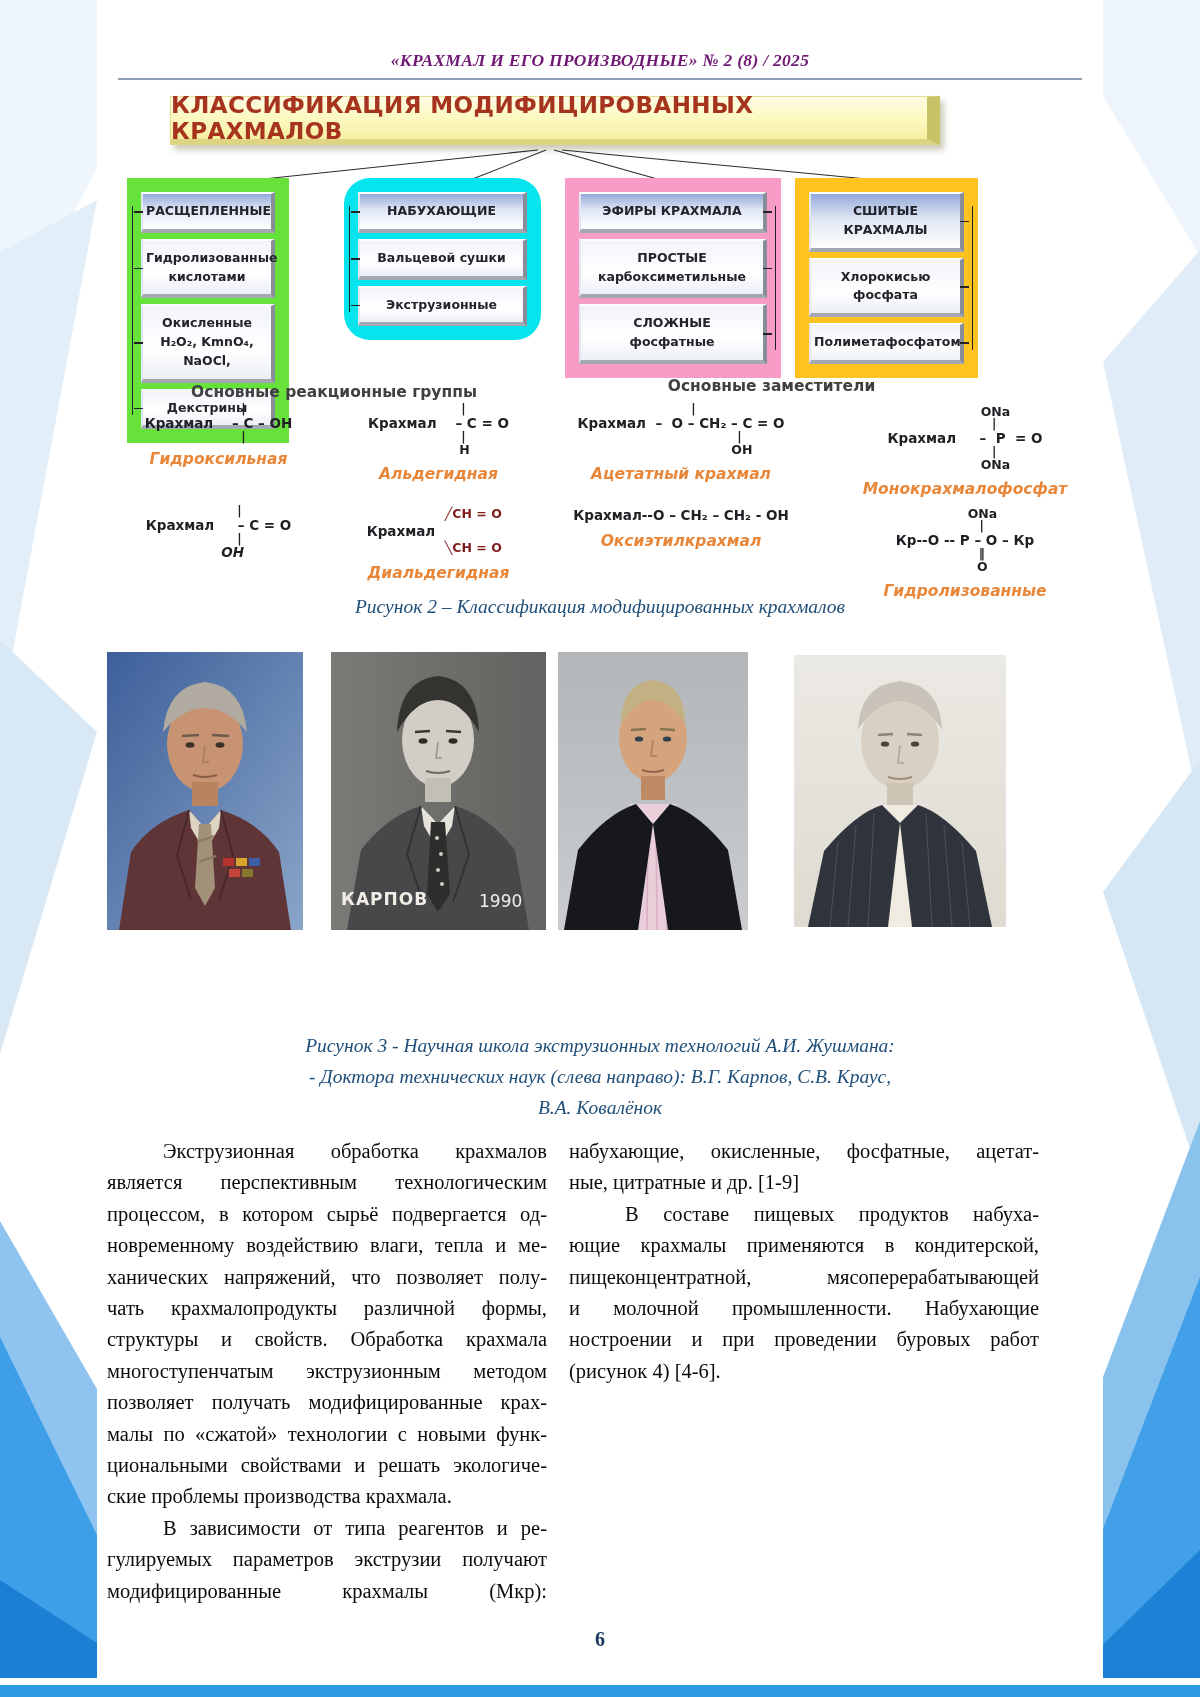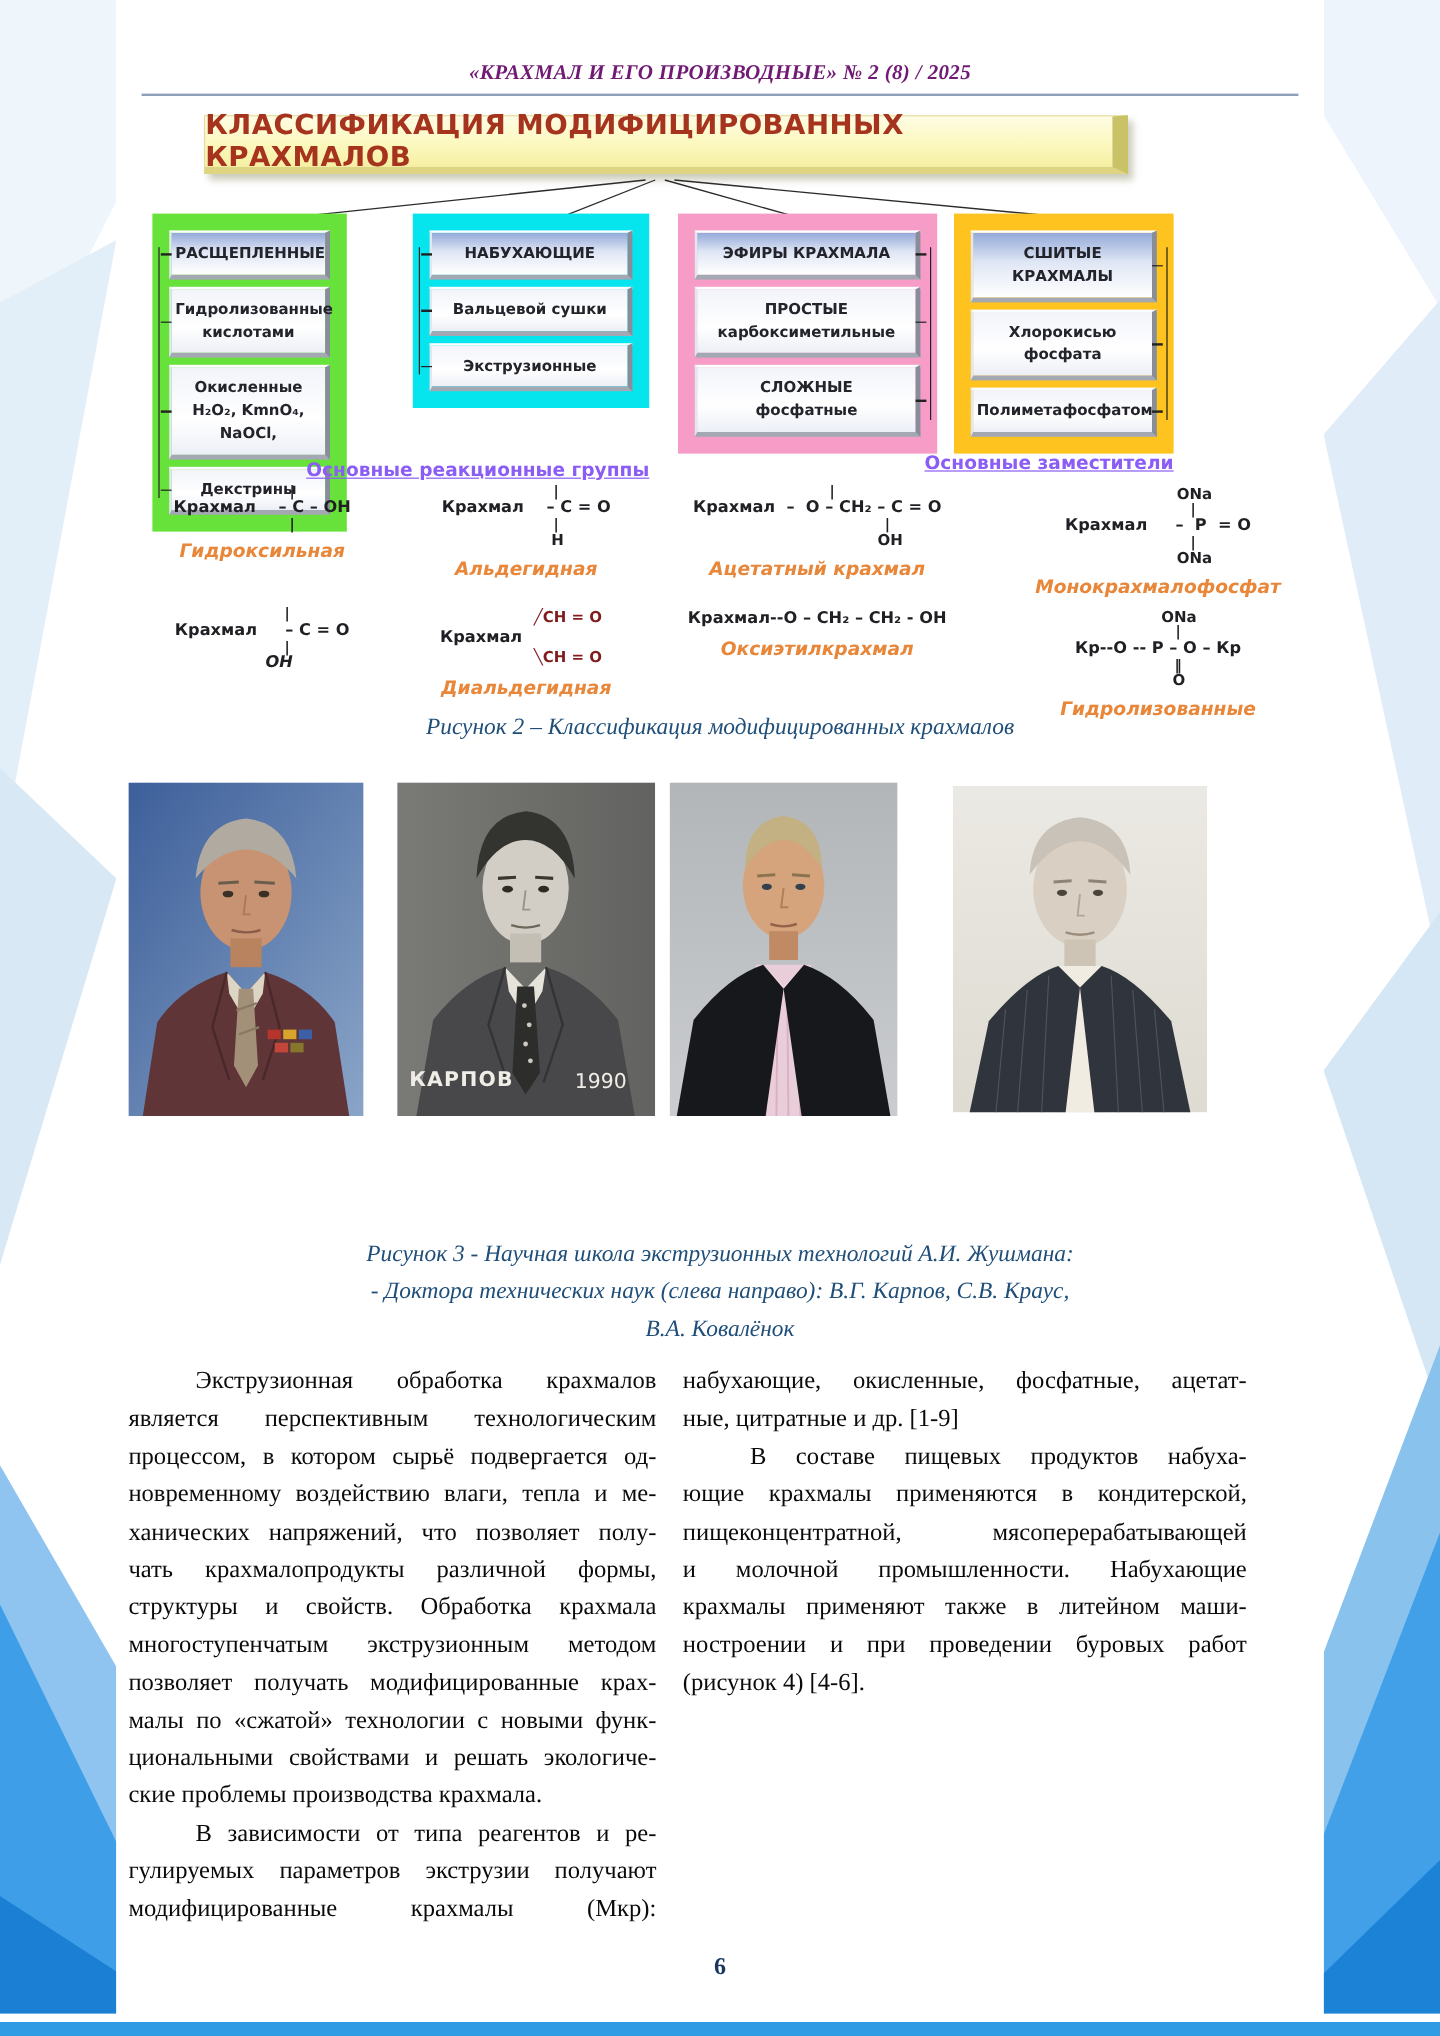--- a/index.html
+++ b/index.html
@@ -55,21 +55,21 @@
         border-right:4px solid #888d99;border-bottom:4px solid #a3a8b3;
         white-space:pre-line;z-index:1;}
   .node.head{background:linear-gradient(180deg,#93a9d9 0%,#dfe6f4 45%,#ffffff 100%);}
   .bracket{position:absolute;top:28px;bottom:28px;width:0;z-index:0;}
   .side-left .bracket{left:5px;border-left:1.6px solid #222;}
   .side-right .bracket{right:5px;border-right:1.6px solid #222;}
   .side-left .node::before{content:"";position:absolute;left:-9px;top:50%;width:9px;height:1.6px;background:#222;}
   .side-right .node::after{content:"";position:absolute;right:-9px;top:50%;width:9px;height:1.6px;background:#222;}
 
   
-  .oh{position:absolute;z-index:2;font:bold 15.5px "DejaVu Sans",sans-serif;color:#8b5cf6;text-align:right;text-decoration:underline;}
+  .oh{position:absolute;z-index:2;font:bold 15.5px "DejaVu Sans",sans-serif;color:#404040;text-align:center;}
   #h-left{top:383px;left:127px;width:414px;}
   #h-right{top:377px;left:565px;width:413px;}
 
   
   .frow-grid{position:absolute;left:96px;width:1008px;display:grid;
              grid-template-columns:245px 195px 290px 278px;z-index:2;}
   #frow1{top:404px;}
   #frow2{top:506px;}
   .fcell{display:flex;flex-direction:column;align-items:center;justify-content:flex-start;}
   .fr{white-space:pre;}
@@ -144,21 +144,21 @@
 <div id="groups">
     <div class="group g0 side-left" style="background: rgb(103, 226, 58);">
       <div class="bracket"></div>
       <div class="node head">РАСЩЕПЛЕННЫЕ</div>
       <div class="node item">Гидролизованные
 кислотами</div>
       <div class="node item">Окисленные
 H₂O₂, KmnO₄, NaOCl,</div>
       <div class="node item">Декстрины</div>
     </div>
-    <div class="group g1 side-left" style="background: rgb(6, 228, 238);">
+    <div class="group g1 side-left" style="background: rgb(6, 228, 238); border-radius: 26px;">
       <div class="bracket"></div>
       <div class="node head">НАБУХАЮЩИЕ</div>
       <div class="node item">Вальцевой сушки</div>
       <div class="node item">Экструзионные</div>
     </div>
     <div class="group g2 side-right" style="background: rgb(247, 156, 199);">
       <div class="bracket"></div>
       <div class="node head">ЭФИРЫ КРАХМАЛА</div>
       <div class="node item">ПРОСТЫЕ
 карбоксиметильные</div>
@@ -362,19 +362,18 @@
       <div class="bl j">гулируемых параметров экструзии получают</div>
       <div class="bl j">модифицированные крахмалы (Мкр):</div>
     </div>
   <div id="col-right">
       <div class="bl j">набухающие, окисленные, фосфатные, ацетат-</div>
       <div class="bl">ные, цитратные и др. [1-9]</div>
       <div class="bl j i">В составе пищевых продуктов набуха-</div>
       <div class="bl j">ющие крахмалы применяются в кондитерской,</div>
       <div class="bl j">пищеконцентратной, мясоперерабатывающей</div>
       <div class="bl j">и молочной промышленности. Набухающие</div>
-      <div class="bl j">крахмалы применяют также в литейном маши-</div>
       <div class="bl j">ностроении и при проведении буровых работ</div>
       <div class="bl">(рисунок 4) [4-6].</div>
     </div>
 </div>
 
 <div class="pageno">6</div>
 
 </body></html>

